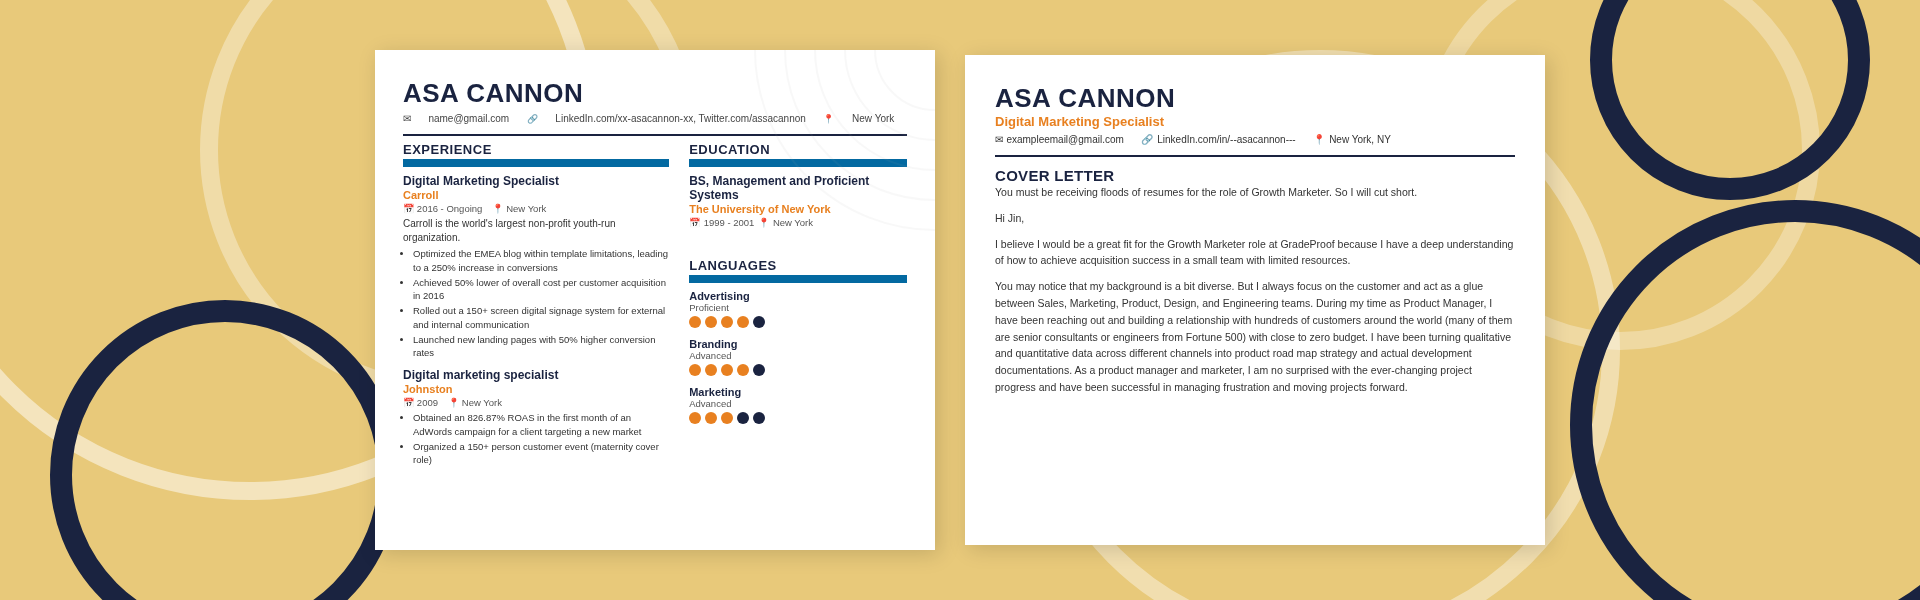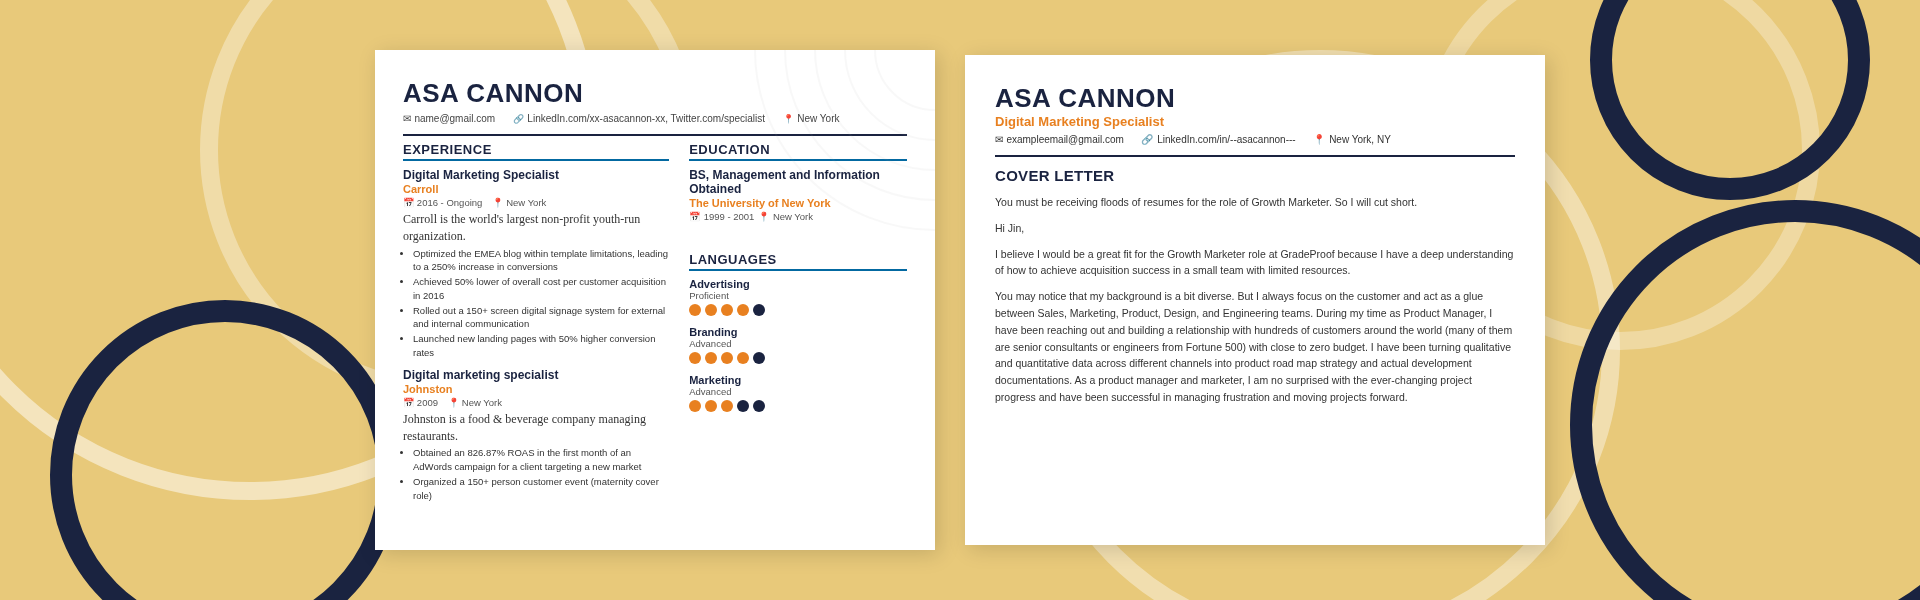--- a/index.html
+++ b/index.html
@@ -103,21 +103,21 @@
       gap: 18px;
       margin-top: 4px;
       font-size: 10px;
       color: #333;
       flex-wrap: wrap;
     }
 
     .resume-contact span {
       display: flex;
       align-items: center;
-      gap: 3px;
+      gap: 17px;
       color: #444;
     }
 
     .contact-icon {
       color: #e88020;
       font-size: 10px;
     }
 
     .resume-divider {
       border: none;
@@ -136,21 +136,21 @@
 
     .resume-right {
       flex: 0.9;
     }
 
     .section-title {
       font-size: 13px;
       font-weight: 900;
       color: #1a2340;
       letter-spacing: 0.5px;
-      border-bottom: 2px solid #0369a1;
+      border-bottom: 8px solid #0369a1;
       padding-bottom: 2px;
       margin-bottom: 7px;
       margin-top: 12px;
     }
 
     .section-title:first-child {
       margin-top: 0;
     }
 
     .job-title {
@@ -175,25 +175,24 @@
       margin-bottom: 3px;
     }
 
     .job-meta span {
       display: flex;
       align-items: center;
       gap: 2px;
     }
 
     .job-desc {
-      font-size: 12px;
+      font-size: 10px;
       color: #333;
       margin-bottom: 2px;
       line-height: 1.4;
-      font-family: Liberation Serif, serif;
     }
 
     .job-bullets {
       padding-left: 10px;
       margin: 2px 0;
     }
 
     .job-bullets li {
       font-size: 9.5px;
       color: #333;
@@ -311,21 +310,20 @@
     .cover-divider {
       border: none;
       border-top: 2px solid #1a2340;
       margin-bottom: 10px;
     }
 
     .cover-section-title {
       font-size: 15px;
       font-weight: 900;
       color: #1a2340;
-      margin-bottom: 10px;
       letter-spacing: 0.3px;
     }
 
     .cover-body {
       font-size: 10.5px;
       color: #333;
       line-height: 1.6;
     }
 
     .cover-body p {
@@ -364,21 +362,21 @@
 
     <div class="resume-name">ASA CANNON</div>
 
     <div class="resume-contact">
       <span>
         <span class="contact-icon icon-email"></span>
         <span>name@gmail.com</span>
       </span>
       <span>
         <span class="contact-icon icon-link"></span>
-        <span>LinkedIn.com/xx-asacannon-xx, Twitter.com/specialist</span>
+        <span>LinkedIn.com/xx-asacannon-xx, Twitter.com/assacannon</span>
       </span>
       <span>
         <span class="contact-icon icon-location"></span>
         <span>New York</span>
       </span>
     </div>
 
     <hr class="resume-divider">
 
     <div class="resume-body">
@@ -414,33 +412,32 @@
           <div class="job-meta">
             <span>
               <span>📅</span>
               <span>2009</span>
             </span>
             <span>
               <span>📍</span>
               <span>New York</span>
             </span>
           </div>
-          <div class="job-desc">Johnston is a food &amp; beverage company managing restaurants.</div>
           <ul class="job-bullets">
             <li>Obtained an 826.87% ROAS in the first month of an AdWords campaign for a client targeting a new market</li>
             <li>Organized a 150+ person customer event (maternity cover role)</li>
           </ul>
         </div>
       </div>
 
       <div class="resume-right">
         <div class="section-title">EDUCATION</div>
 
         <div class="edu-item">
-          <div class="edu-degree">BS, Management and Information Obtained</div>
+          <div class="edu-degree">BS, Management and Proficient Systems</div>
           <div class="edu-school">The University of New York</div>
           <div class="edu-meta">
             <span>
               <span>📅</span>
               <span>1999 - 2001</span>
             </span>
             <span>
               <span>📍</span>
               <span>New York</span>
             </span>

